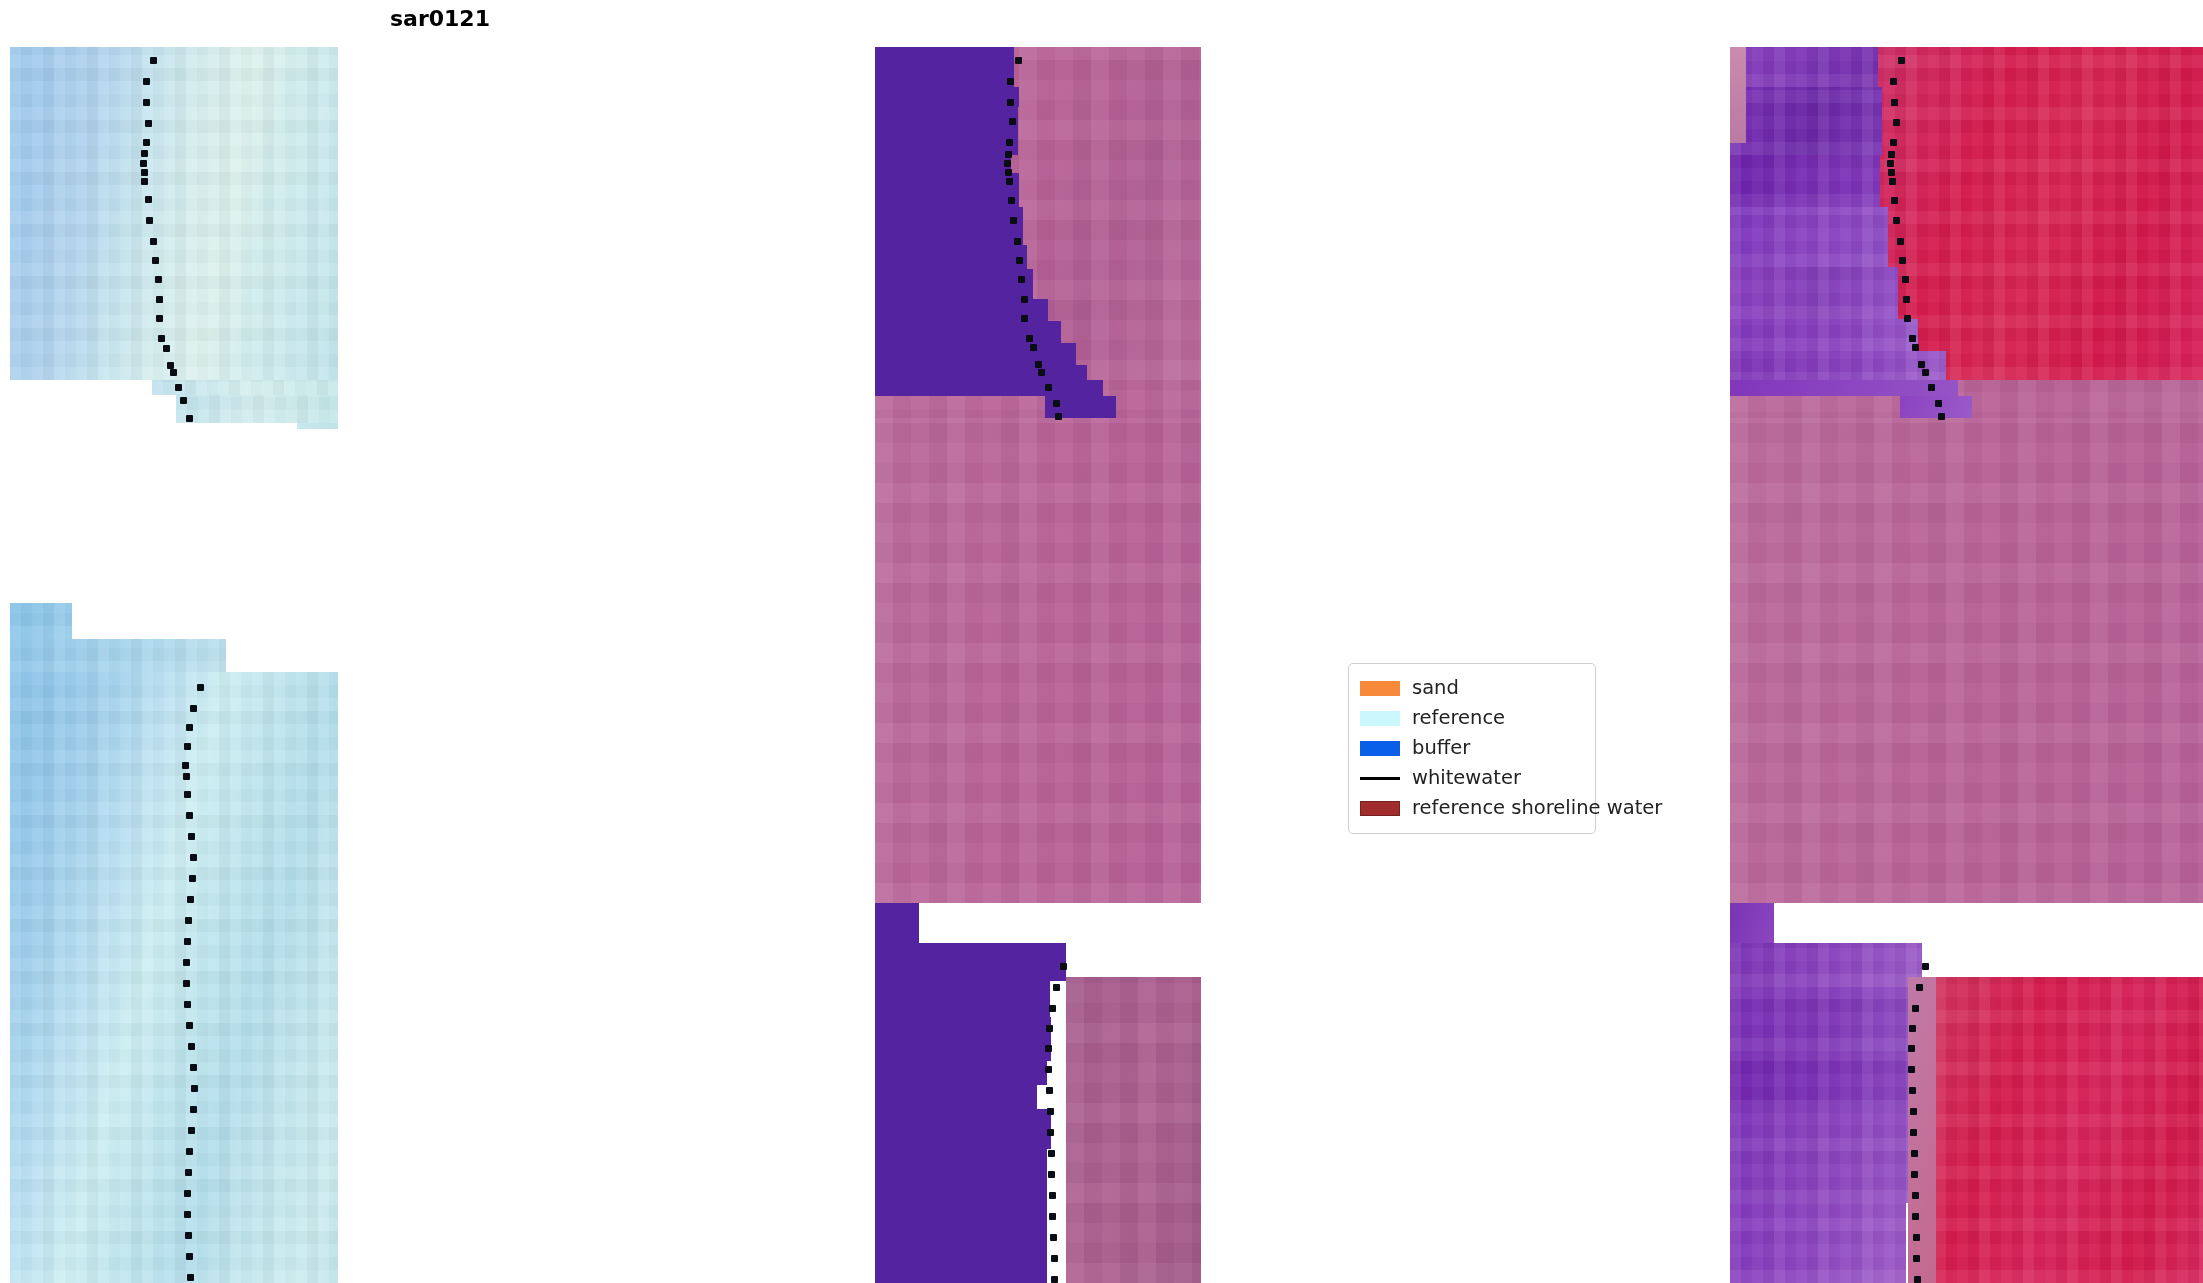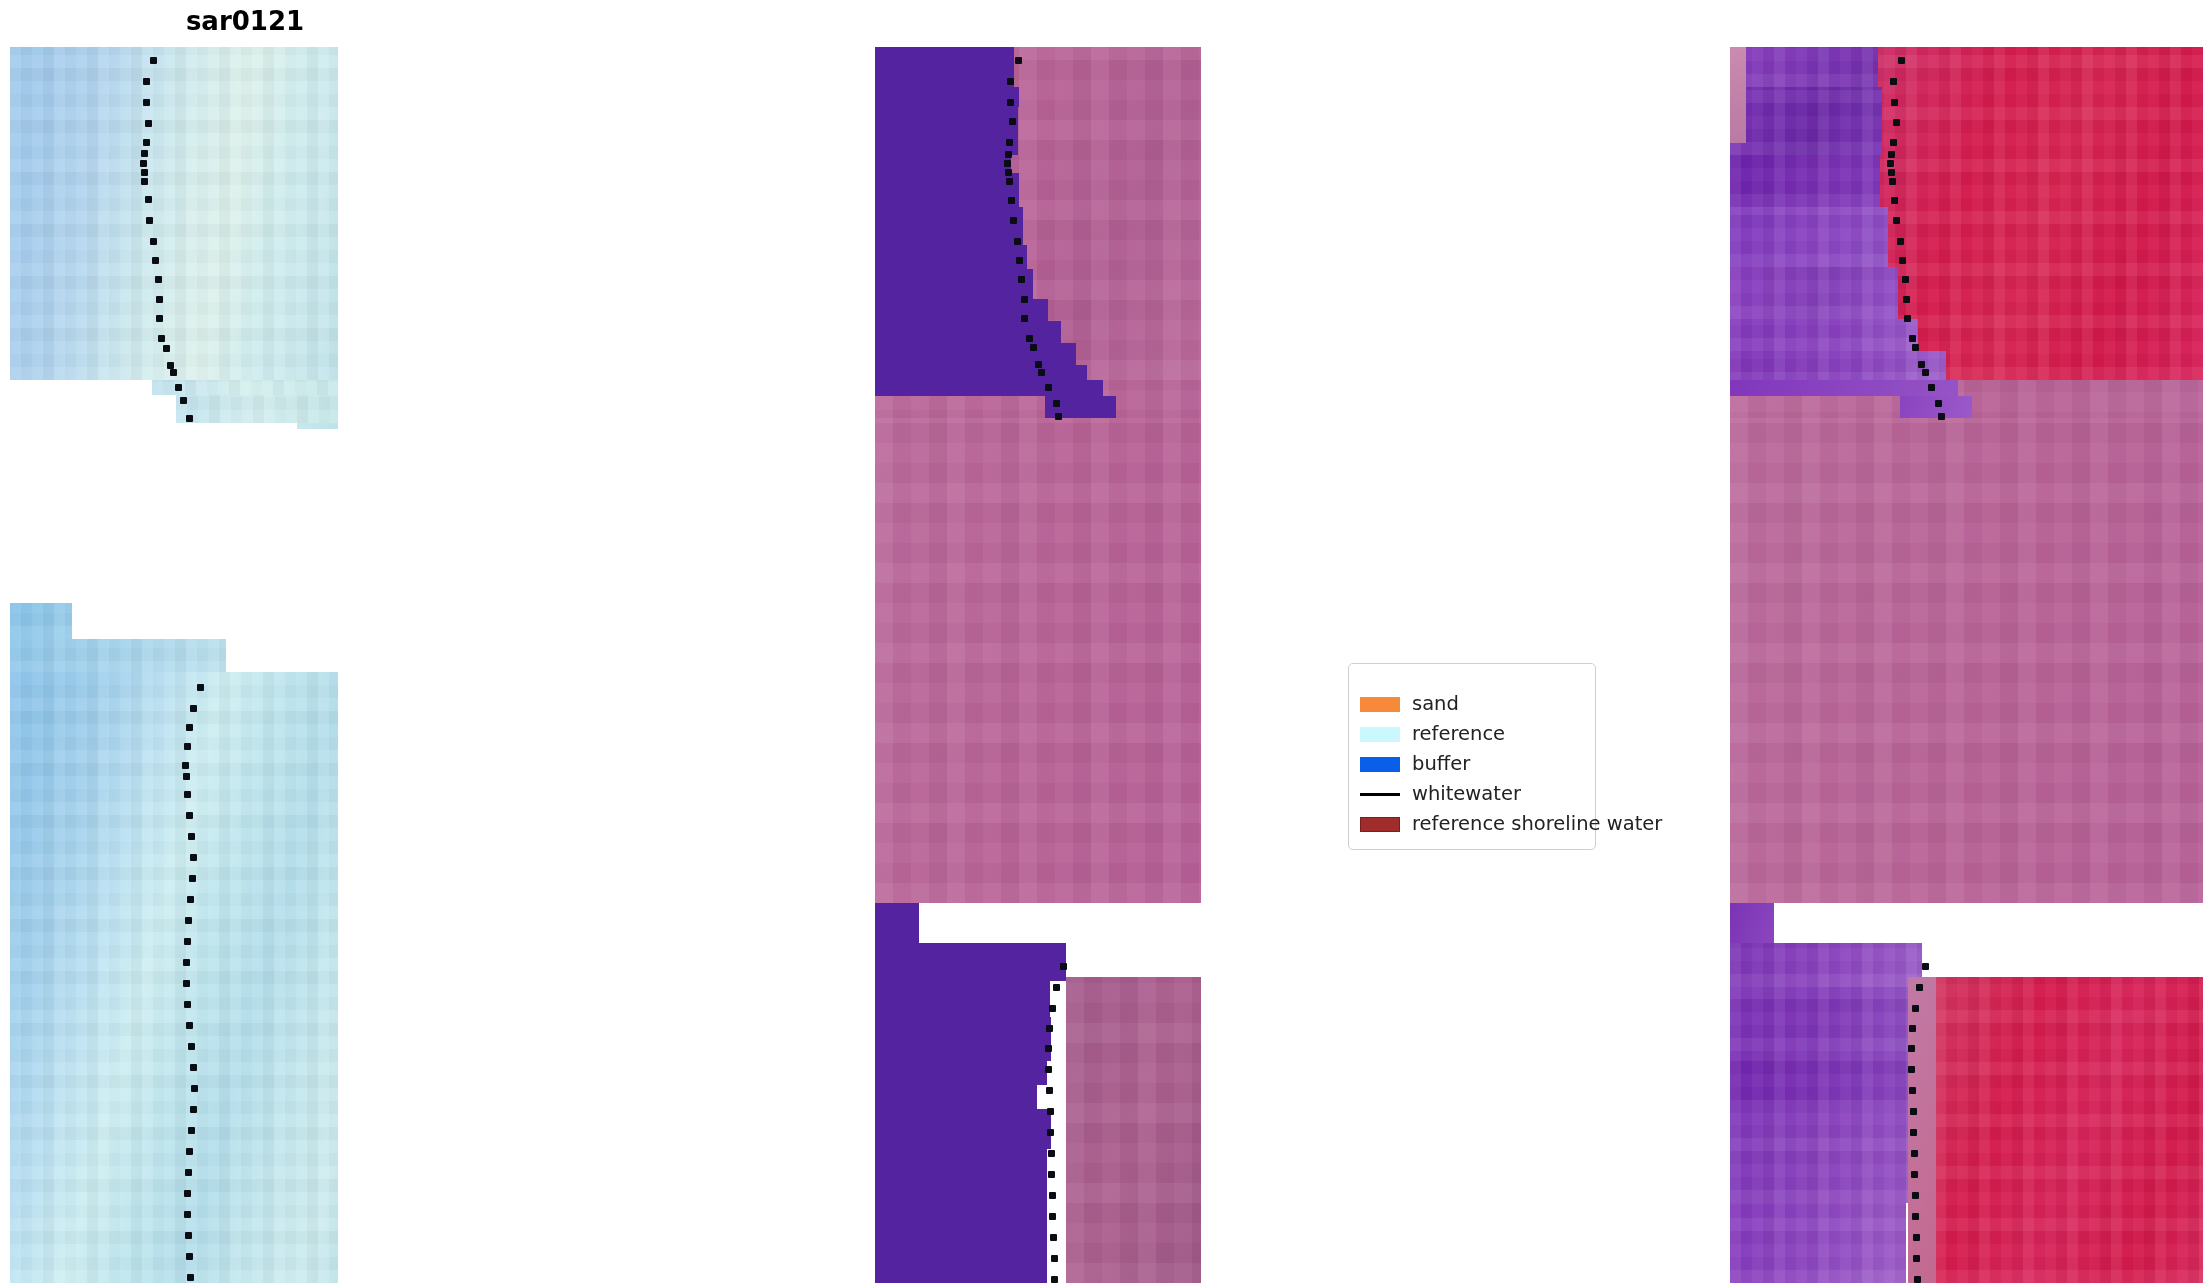--- a/index.html
+++ b/index.html
@@ -18,24 +18,24 @@
   .figure {
     position: absolute;
     inset: 0;
     background: #ffffff;
   }
 
   
   .panel-title {
     position: absolute;
     top: 6px;
-    font-size: 26px;
+    font-size: 22px;
     font-weight: bold;
     color: #000000;
-    text-align: center;
+    text-align: right;
     letter-spacing: 0px;
     white-space: nowrap;
   }
   #title-a { left: 0px;    width: 490px; }
   #title-b { left: 875px;  width: 462px; }
   #title-c { left: 1730px; width: 473px; }
 
   
   .panel {
     position: absolute;
@@ -101,21 +101,21 @@
 
   
   #legend {
     position: absolute;
     left: 1348px;
     top: 663px;
     width: 248px;
     background: #ffffff;
     border: 1px solid #cfcfcf;
     border-radius: 5px;
-    padding: 25px 11px 10px 11px;
+    padding: 9px 11px 10px 11px;
     box-sizing: border-box;
   }
   .legend-row {
     display: flex;
     align-items: center;
     height: 30px;
   }
   .legend-swatch {
     width: 40px;
     height: 15px;

